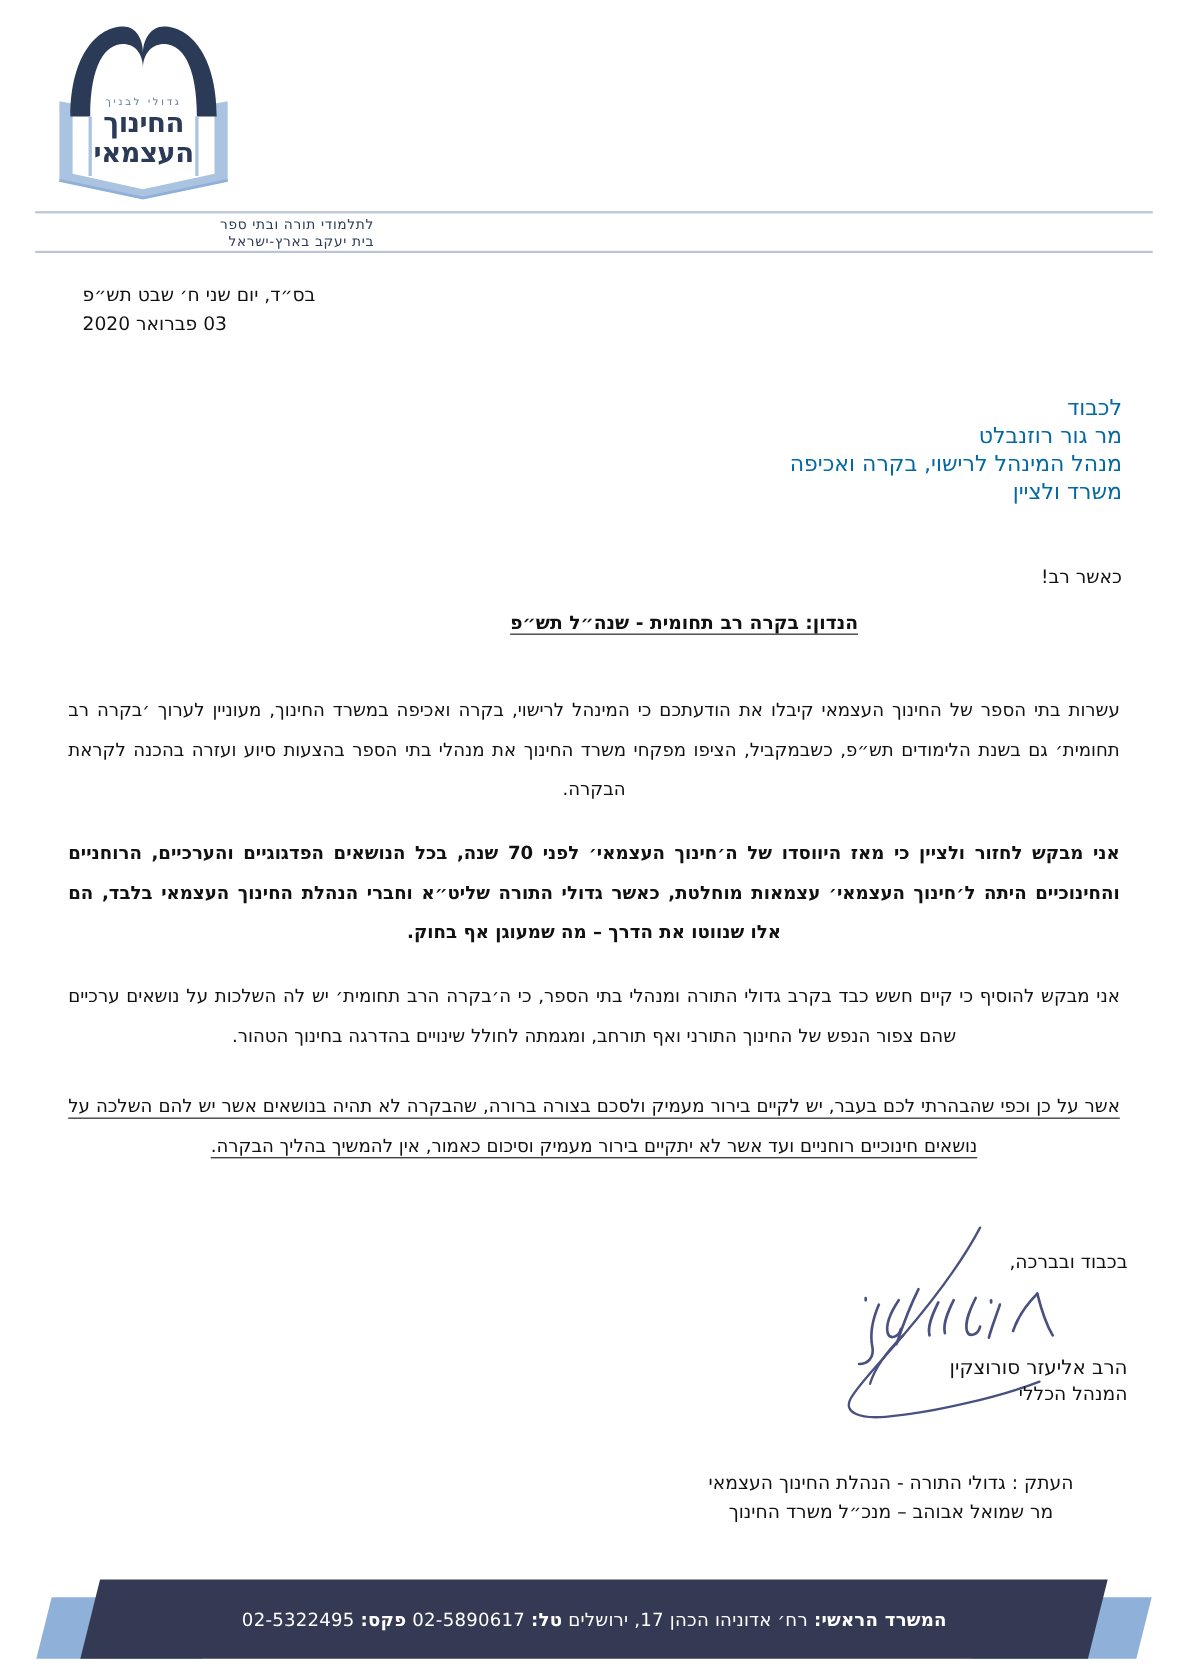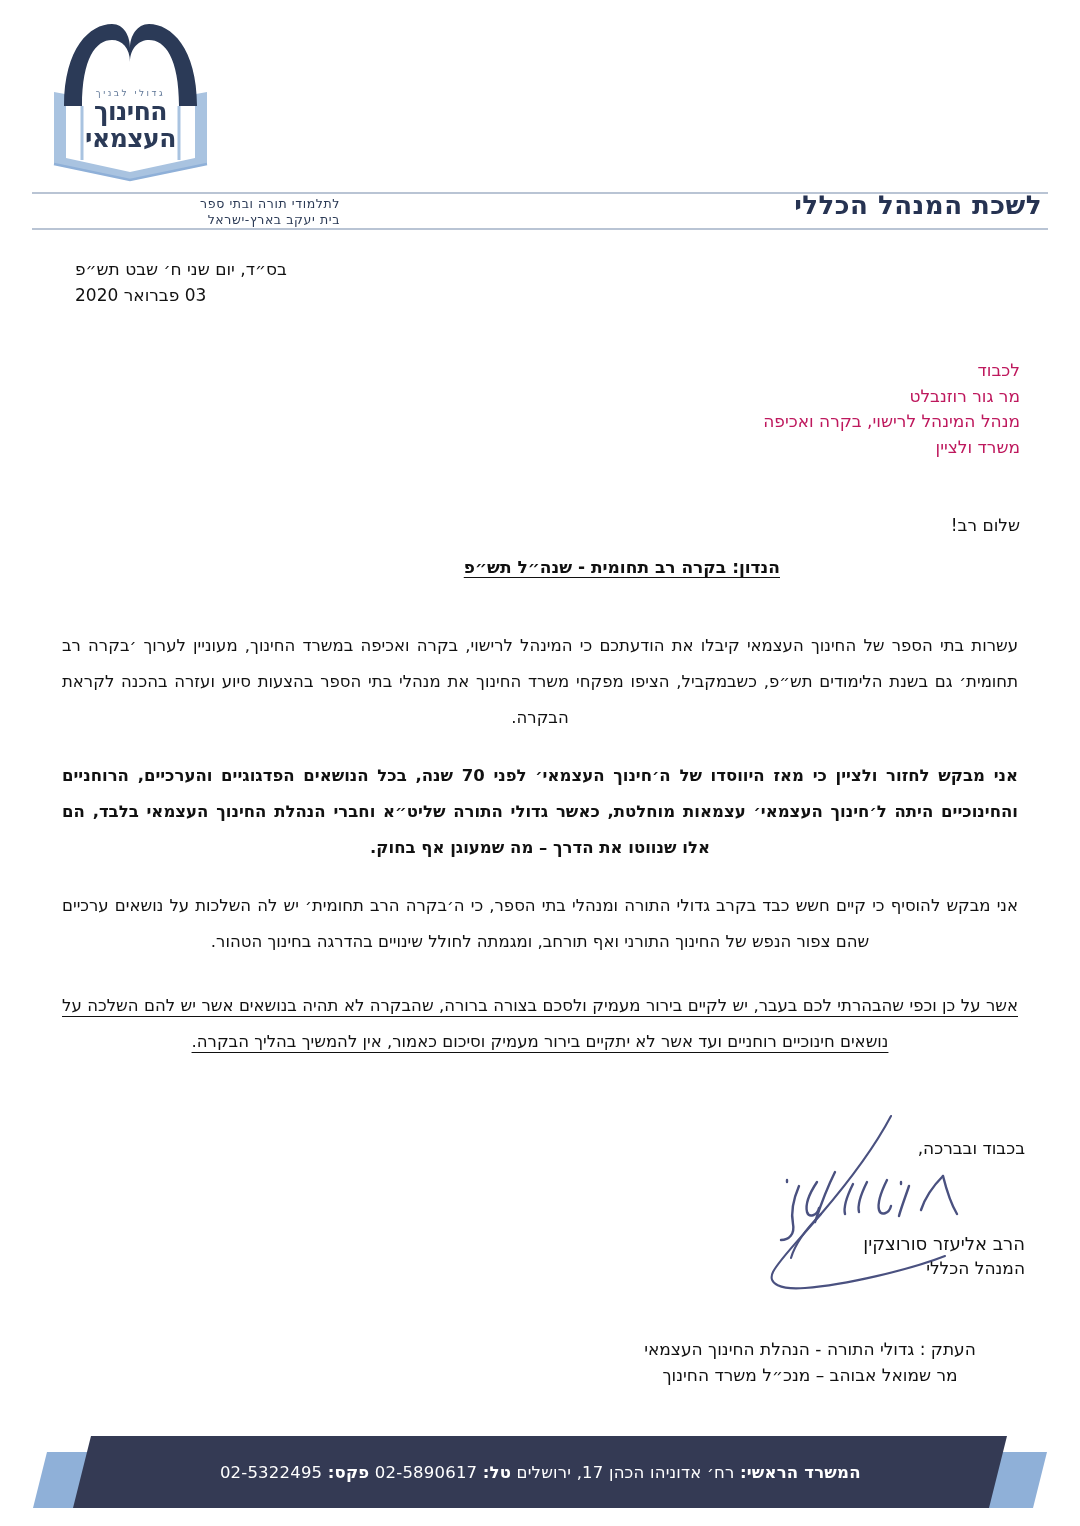--- a/index.html
+++ b/index.html
@@ -95,23 +95,23 @@
     color: #111;
   }
 
   .recipient {
     position: absolute;
     right: 60px;
     top: 358px;
     width: 420px;
     direction: rtl;
     text-align: right;
-    font-size: 17px;
+    font-size: 20px;
     line-height: 25.5px;
-    color: #be185d;
+    color: #0369a1;
   }
 
   .greeting {
     position: absolute;
     right: 60px;
     top: 515px;
     direction: rtl;
     text-align: right;
     font-size: 17px;
     color: #111;
@@ -291,36 +291,35 @@
     </div>
 
     <div class="rule-top"></div>
     <div class="rule-bottom"></div>
 
     <div class="tagline">
       <div>לתלמודי תורה ובתי ספר</div>
       <div>בית יעקב בארץ-ישראל</div>
     </div>
 
-    <div class="office-title">לשכת המנהל הכללי</div>
   </div>
 
   <div class="date-block">
     <div>בס״ד, יום שני ח׳ שבט תש״פ</div>
     <div>03 פברואר 2020</div>
   </div>
 
   <div class="recipient">
     <div>לכבוד</div>
     <div>מר גור רוזנבלט</div>
     <div>מנהל המינהל לרישוי, בקרה ואכיפה</div>
     <div>משרד ולציין</div>
   </div>
 
-  <div class="greeting">שלום רב!</div>
+  <div class="greeting">כאשר רב!</div>
   <div class="subject">הנדון: בקרה רב תחומית - שנה״ל תש״פ</div>
 
   <div class="para p1">עשרות בתי הספר של החינוך העצמאי קיבלו את הודעתכם כי המינהל לרישוי, בקרה ואכיפה במשרד החינוך, מעוניין לערוך ׳בקרה רב תחומית׳ גם בשנת הלימודים תש״פ, כשבמקביל, הציפו מפקחי משרד החינוך את מנהלי בתי הספר בהצעות סיוע ועזרה בהכנה לקראת הבקרה.</div>
   <div class="para p2">אני מבקש לחזור ולציין כי מאז היווסדו של ה׳חינוך העצמאי׳ לפני 70 שנה, בכל הנושאים הפדגוגיים והערכיים, הרוחניים והחינוכיים היתה ל׳חינוך העצמאי׳ עצמאות מוחלטת, כאשר גדולי התורה שליט״א וחברי הנהלת החינוך העצמאי בלבד, הם אלו שנווטו את הדרך – מה שמעוגן אף בחוק.</div>
   <div class="para p3">אני מבקש להוסיף כי קיים חשש כבד בקרב גדולי התורה ומנהלי בתי הספר, כי ה׳בקרה הרב תחומית׳ יש לה השלכות על נושאים ערכיים שהם צפור הנפש של החינוך התורני ואף תורחב, ומגמתה לחולל שינויים בהדרגה בחינוך הטהור.</div>
   <div class="para p4">אשר על כן וכפי שהבהרתי לכם בעבר, יש לקיים בירור מעמיק ולסכם בצורה ברורה, שהבקרה לא תהיה בנושאים אשר יש להם השלכה על נושאים חינוכיים רוחניים ועד אשר לא יתקיים בירור מעמיק וסיכום כאמור, אין להמשיך בהליך הבקרה.</div>
 
   <div class="signature-area">
     <div class="sig-closing">בכבוד ובברכה,</div>
 

